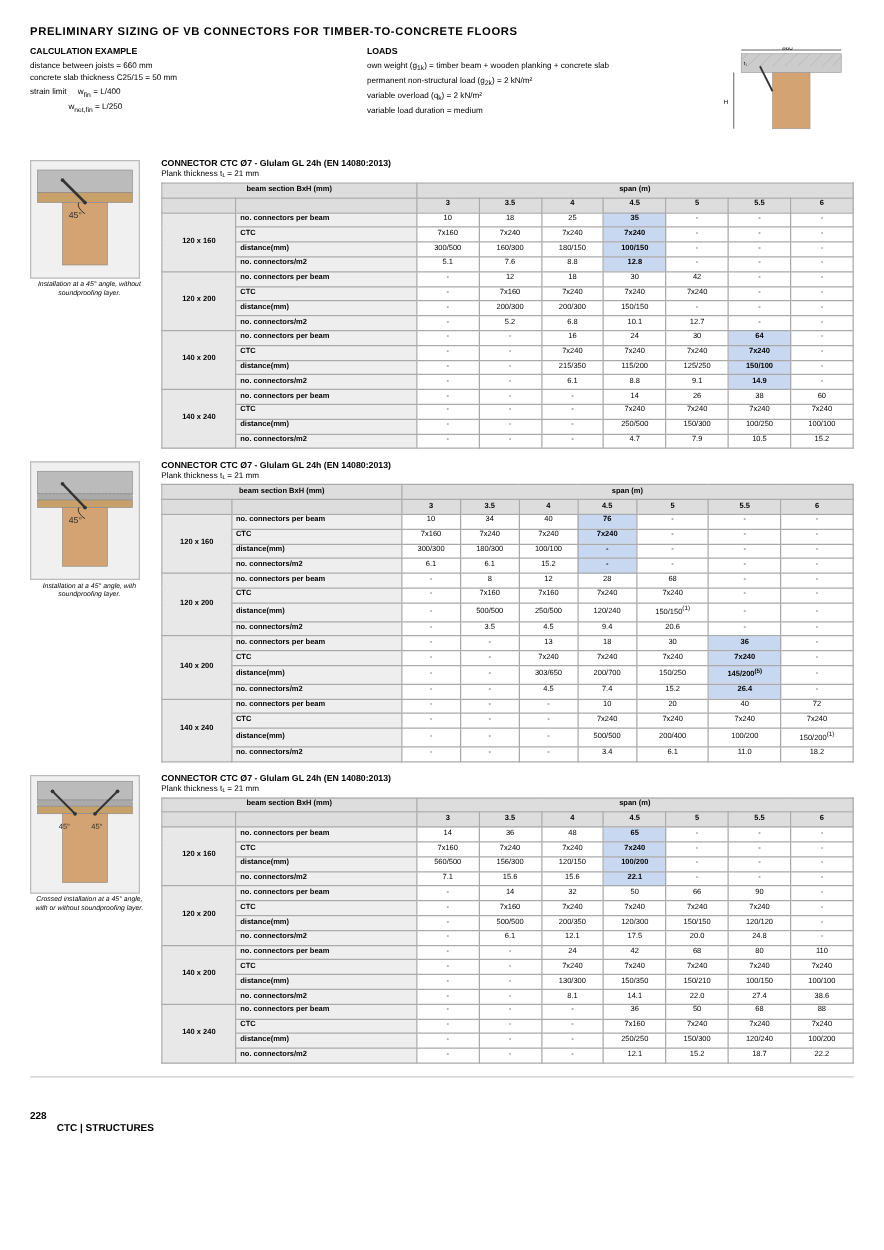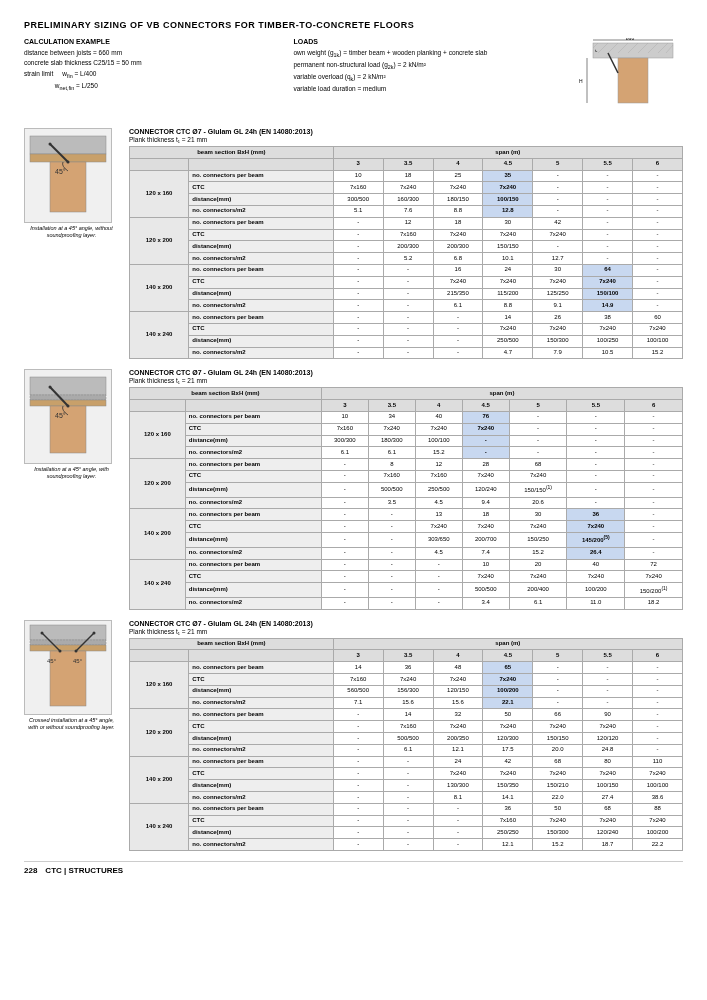--- a/index.html
+++ b/index.html
@@ -129,31 +129,32 @@
       flex: 1;
     }
     .span-header {
       text-align: center;
       font-size: 6px;
     }
     .footer-row {
       display: flex;
       align-items: center;
       margin-top: 8px;
-      padding-top: 4px;
+      padding-top: 16px;
       border-top: 1px solid #ccc;
     }
     .page-num {
       font-size: 8px;
       font-weight: 700;
     }
     .page-brand {
       font-size: 8px;
       font-weight: 700;
       margin-left: 8px;
+      margin-top: 20px;
     }
     
     .img-placeholder {
       width: 88px;
       height: 95px;
       background: #f0f0f0;
       border: 1px solid #bbb;
       position: relative;
       display: flex;
       align-items: center;

